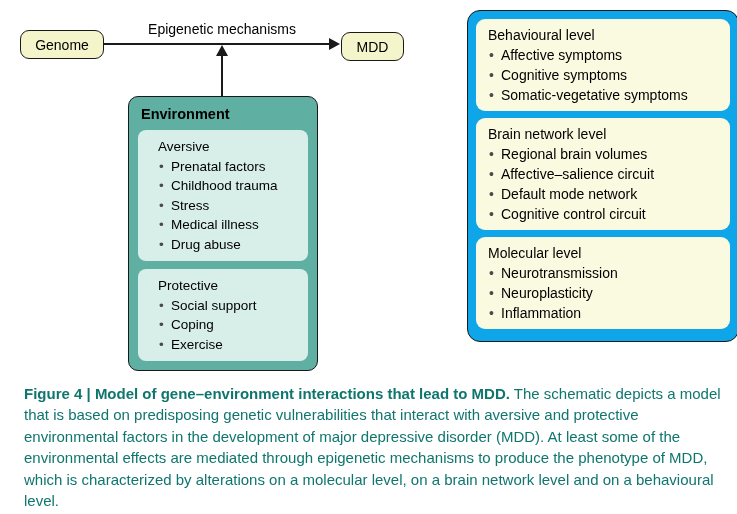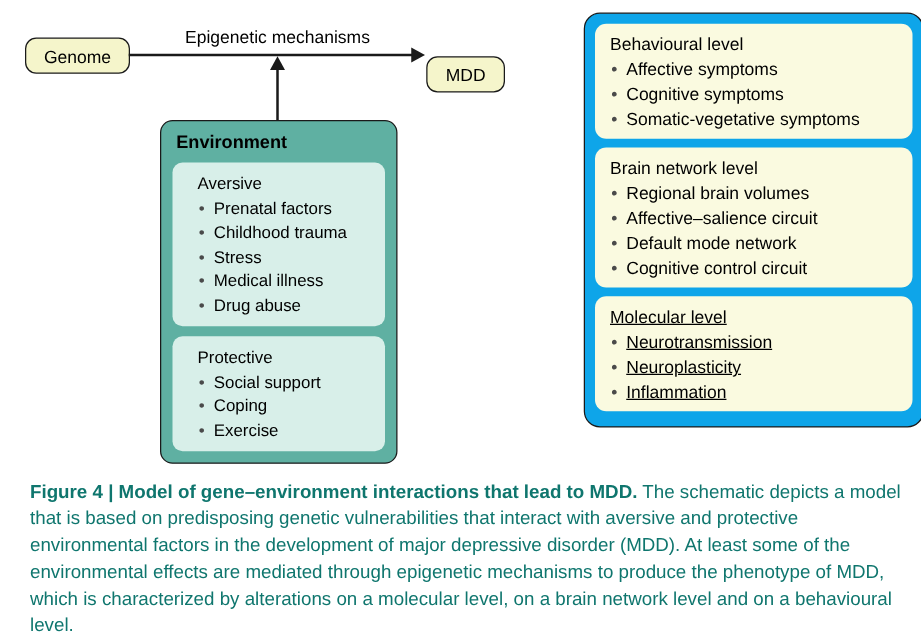--- a/index.html
+++ b/index.html
@@ -7,21 +7,21 @@
     width:737px;height:514px;background:#ffffff;
     font-family:"Liberation Sans",sans-serif;color:#000;
     position:relative;overflow:hidden;
   }
   .node{
     position:absolute;background:#F5F5CB;border:1.6px solid #1a1a1a;
     border-radius:9px;display:flex;align-items:center;justify-content:center;
     font-size:14px;
   }
   #genome{left:20px;top:30px;width:82px;height:27px;}
-  #mdd{left:341px;top:45px;width:61px;height:27px;}
+  #mdd{left:341px;top:32px;width:61px;height:27px;}
   #epi-label{position:absolute;left:104px;top:21px;width:236px;text-align:center;font-size:14px;}
   .hline{position:absolute;left:103px;top:43px;width:227px;height:2px;background:#1a1a1a;}
   .ah-right{position:absolute;left:329px;top:38px;width:0;height:0;
     border-left:11px solid #1a1a1a;border-top:6px solid transparent;border-bottom:6px solid transparent;}
   .vline{position:absolute;left:221px;top:54px;width:2px;height:42px;background:#1a1a1a;}
   .ah-up{position:absolute;left:216px;top:45px;width:0;height:0;
     border-bottom:11px solid #1a1a1a;border-left:6px solid transparent;border-right:6px solid transparent;}
   #env{
     position:absolute;left:128px;top:96px;width:190px;
     background:#5FB0A2;border:1.6px solid #1a1a1a;border-radius:10px;
@@ -35,21 +35,21 @@
   .subbox:last-child{margin-bottom:0;}
   #pheno{
     position:absolute;left:467px;top:10px;width:272px;
     background:#0ea5e9;border:1.6px solid #1a1a1a;border-radius:13px;
     padding:8px;box-sizing:border-box;
   }
   .section{
     background:#FAFAE0;border-radius:9px;padding:6px 12px;margin-bottom:7px;
     font-size:14px;line-height:20px;
   }
-  .section:last-child{margin-bottom:4px;text-decoration:underline;}
+  .section:last-child{margin-bottom:4px;}
   ul.blist{list-style:none;margin:0;padding:0;}
   ul.blist li{position:relative;padding-left:13px;}
   ul.blist li::before{content:"\2022";position:absolute;left:1px;color:#4a4a4a;}
   .caption{
     position:absolute;left:20px;top:379px;width:701px;
     font-size:15px;line-height:21.4px;color:#0f766e;margin:4px;
   }
   .caption strong{font-weight:bold;}
 </style>
 </head>

